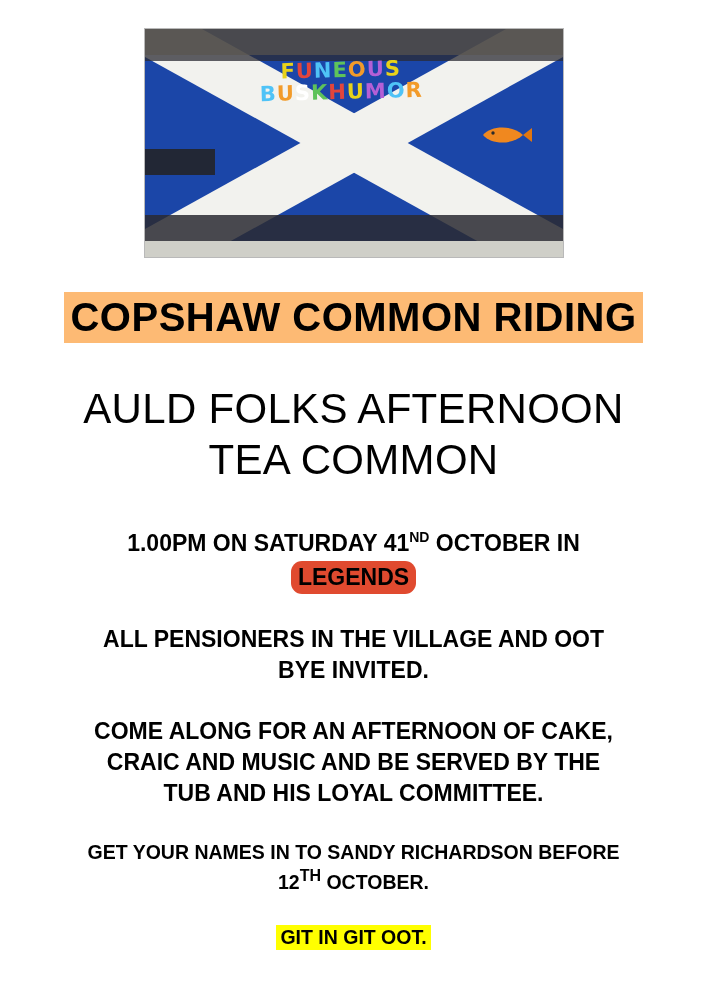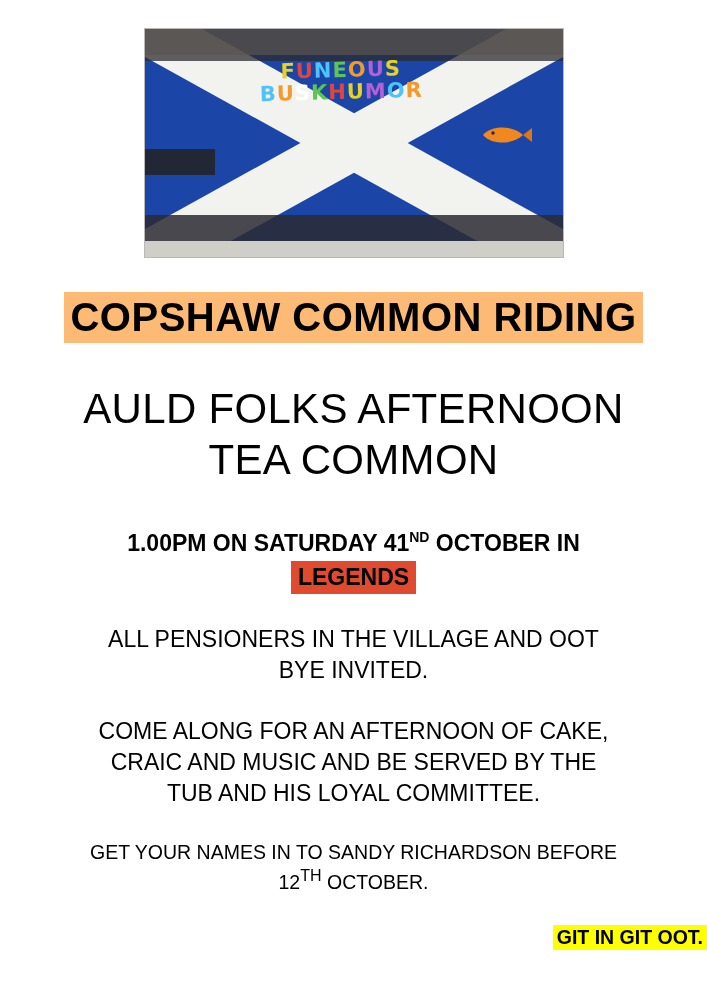--- a/index.html
+++ b/index.html
@@ -157,39 +157,40 @@
     font-weight: bold;
     line-height: 1.35;
   }
   .when sup { font-size: 14px; }
   .venue {
     background: #e04a2f;
     color: #000000;
     padding: 1px 7px;
     display: inline-block;
     margin-top: 2px;
+    border-radius: 11px;
   }
 
   .para {
     margin: 30px 55px 0 55px;
     text-align: center;
     font-size: 23px;
-    font-weight: normal;
+    font-weight: bold;
     line-height: 1.35;
   }
   .para.small {
     font-size: 19.5px;
     margin-left: 42px;
     margin-right: 42px;
   }
   .para.small sup { font-size: 16px; }
 
   .footer-line {
     margin: 30px 0 0 0;
-    text-align: right;
+    text-align: center;
   }
   .footer-line span {
     background: #ffff00;
     font-size: 19.5px;
     font-weight: bold;
     padding: 1px 4px;
     display: inline-block;
   }
 </style>
 </head>

